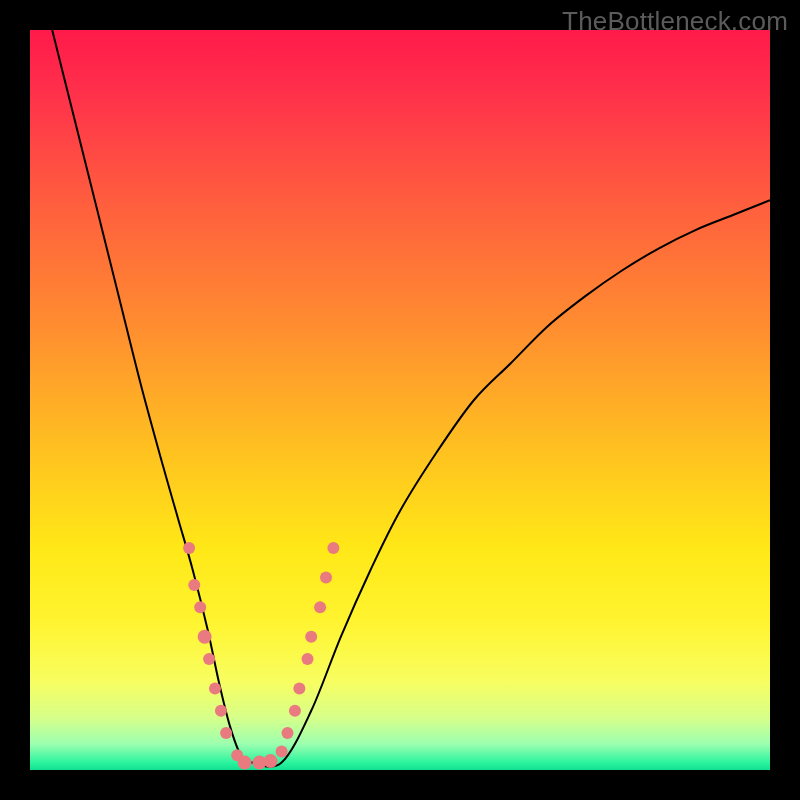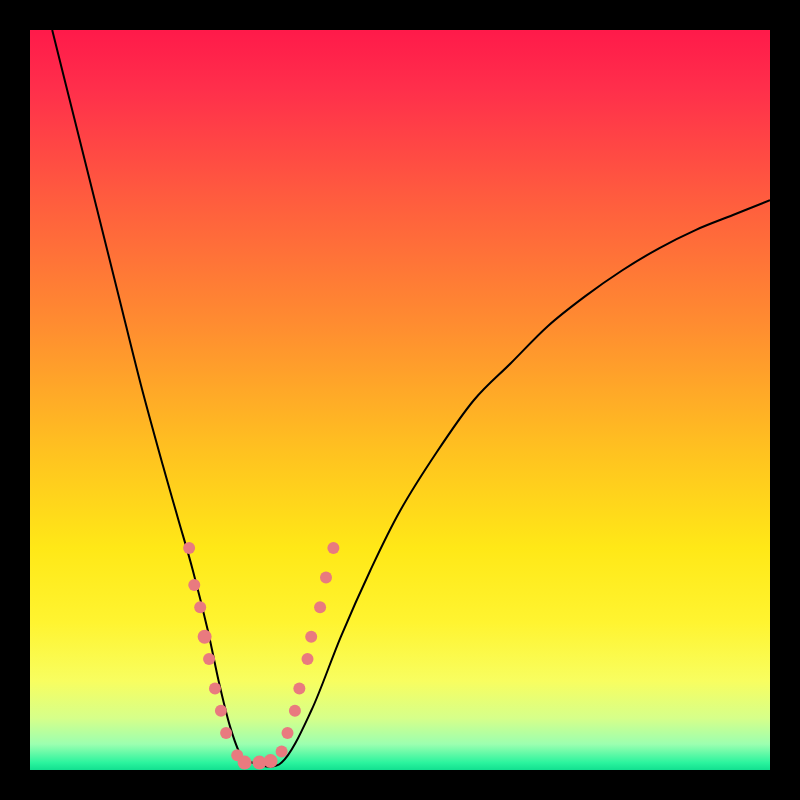--- a/index.html
+++ b/index.html
@@ -94,13 +94,14 @@
           <circle cx="264.92" cy="680.8" r="6" fill="#e97a7f"></circle>
           <circle cx="269.36" cy="658.6" r="6" fill="#e97a7f"></circle>
           <circle cx="277.5" cy="629" r="6" fill="#e97a7f"></circle>
           <circle cx="281.2" cy="606.8" r="6" fill="#e97a7f"></circle>
           <circle cx="290.08" cy="577.2" r="6" fill="#e97a7f"></circle>
           <circle cx="296" cy="547.6" r="6" fill="#e97a7f"></circle>
           <circle cx="303.4" cy="518" r="6" fill="#e97a7f"></circle>
         </g>
     </svg>
   </div>
+  <div class="watermark">TheBottleneck.com</div>
 </div>
 
 </body></html>

